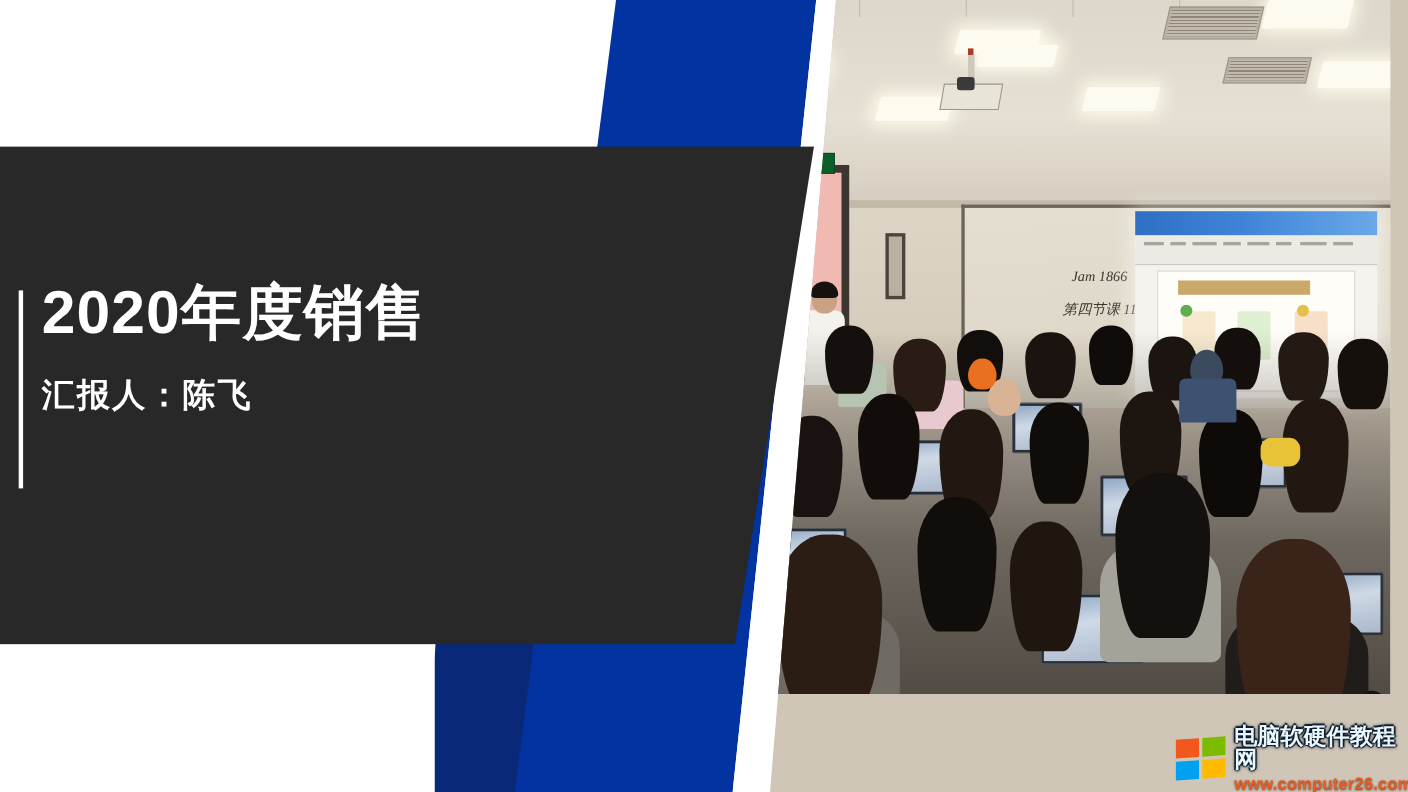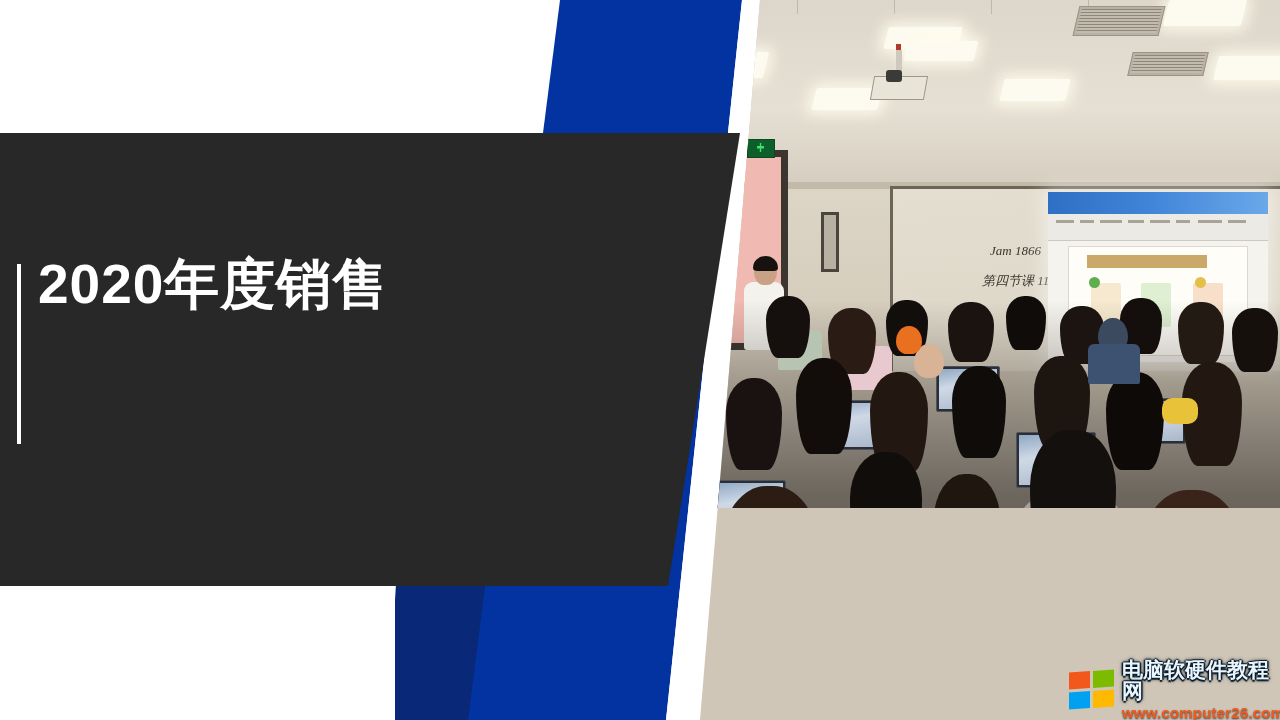--- a/index.html
+++ b/index.html
@@ -111,24 +111,24 @@
     left: 0;
     top: 0;
     width: 1280px;
     height: 720px;
     clip-path: polygon(760px 0, 1280px 0, 1280px 720px, 700px 720px);
     overflow: hidden;
     background: #cfc6b8;
   }
   .photo-inner {
     position: absolute;
-    left: 700px;
+    left: 684px;
     top: 0;
     width: 580px;
-    height: 508px;
+    height: 631px;
     overflow: hidden;
   }
 
   
   .ceiling {
     position: absolute;
     left: 0; top: 0;
     width: 580px; height: 195px;
     background: linear-gradient(180deg, #ddd7cb 0%, #e6e0d4 55%, #d3cbbd 100%);
   }
@@ -536,20 +536,21 @@
       <div class="shirt-white" style="left:462px;top:398px;width:36px;height:26px;background:#e8c33a;border-radius:10px;"></div>
 
       <div class="head" style="left:84px;top:640px;width:40px;height:44px;background:#1a1411;"></div>
       <div class="head" style="left:546px;top:628px;width:34px;height:40px;background:#171210;"></div>
     </div>
   </div>
 
   <div class="title-bar"></div>
   <div class="title-wrap">
     <div class="title-main">2020年度销售</div>
+    <div class="subtitle">汇报人：陈飞</div>
   </div>
 
   <div class="watermark">
     <div class="win-logo">
       <span class="win-sq" style="background:#f2571b;"></span>
       <span class="win-sq" style="background:#7cbb00;"></span>
       <span class="win-sq" style="background:#00a1f1;"></span>
       <span class="win-sq" style="background:#ffb900;"></span>
     </div>
     <div class="wm-text">

